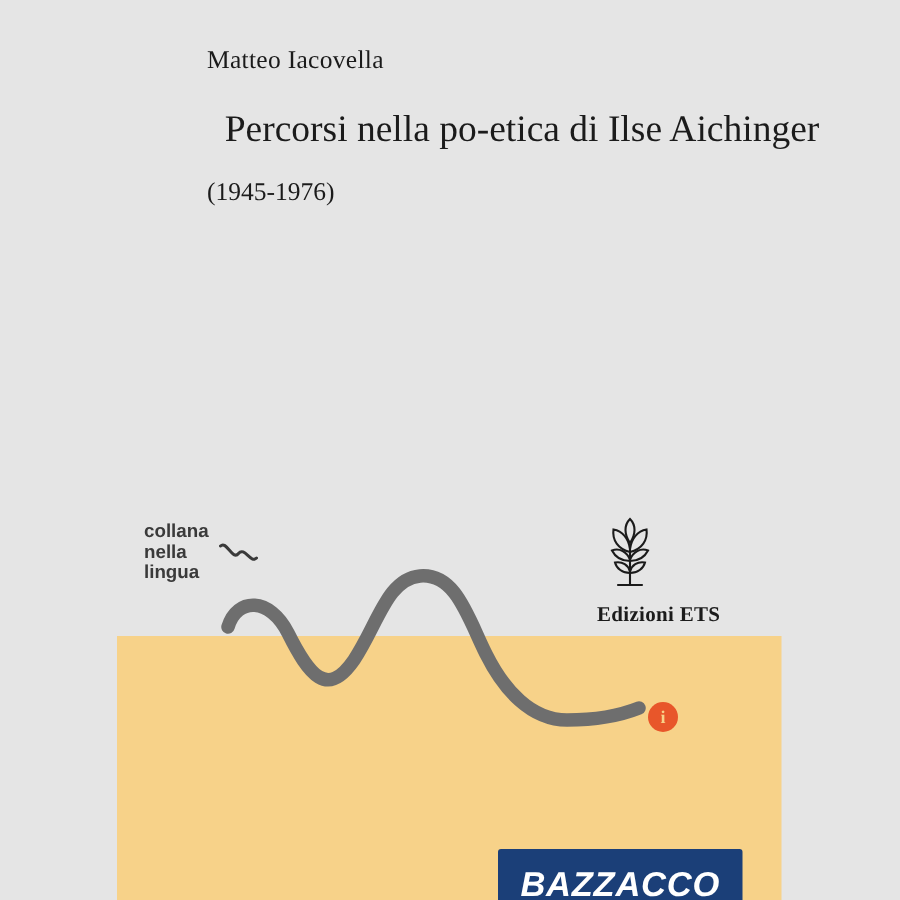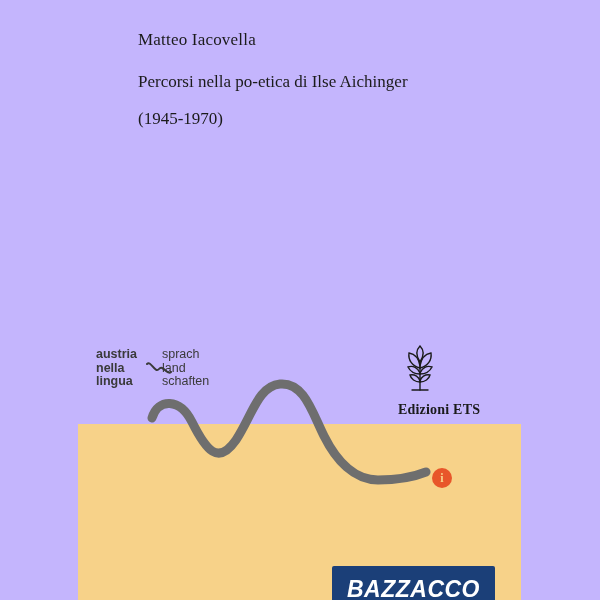--- a/index.html
+++ b/index.html
@@ -10,21 +10,21 @@
     width: 600px;
     height: 600px;
     background: #ffffff;
     font-family: "Liberation Serif", serif;
     overflow: hidden;
   }
   .cover {
     position: relative;
     width: 600px;
     height: 600px;
-    background: #c4b5fd;
+    background: #e5e5e5;
     overflow: hidden;
   }
 
   
   .text-block {
     position: absolute;
     left: 138px;
     top: 30px;
     width: 420px;
   }
@@ -40,24 +40,25 @@
     font-family: "Liberation Serif", serif;
     font-weight: bold;
     font-size: 26px;
     color: #0d0d0d;
     margin: 0 0 14px 0;
     line-height: 1.15;
     letter-spacing: 0.1px;
   }
   .subtitle {
     font-family: "Liberation Serif", serif;
-    font-size: 17px;
+    font-size: 25px;
     color: #1b1b1b;
     margin: 0 0 16px 0;
     line-height: 1.2;
+    text-align: center;
   }
   .years {
     font-family: "Liberation Serif", serif;
     font-size: 17px;
     color: #1b1b1b;
     margin: 0;
     line-height: 1.2;
   }
 
   
@@ -184,45 +185,40 @@
 </head>
 <body>
 
 <div class="cover">
 
   <div class="yellow-band"></div>
 
   <div class="text-block">
     <div class="author">Matteo Iacovella</div>
     <div class="subtitle">Percorsi nella po-etica di Ilse Aichinger</div>
-    <div class="years">(1945-1970)</div>
+    <div class="years">(1945-1976)</div>
   </div>
 
   <div class="wave-wrap">
     <svg width="320" height="130" viewBox="0 0 320 130">
       <path d="M12,48 C18,28 40,28 52,52 C66,80 78,96 96,70 C112,46 118,16 140,14 C164,12 172,42 184,66 C196,90 214,110 238,110 C262,110 276,106 286,102" fill="none" stroke="#6e6e6e" stroke-width="9" stroke-linecap="round"></path>
     </svg>
   </div>
 
   <div class="orange-dot">i</div>
 
   <div class="collana">
     <div class="left">
-      <b>austria</b>
+      <b>collana</b>
       <b>nella</b>
       <b>lingua</b>
     </div>
     <svg class="collana-squiggle" viewBox="0 0 26 22">
       <path d="M1,6 C5,2 9,16 13,11 C17,6 21,18 25,14" fill="none" stroke="#3a3a3a" stroke-width="2" stroke-linecap="round"></path>
     </svg>
-    <div class="right">
-      <span>sprach</span>
-      <span>land</span>
-      <span>schaften</span>
-    </div>
   </div>
 
   <div class="publisher">
     <svg class="publisher-mark" viewBox="0 0 44 48">
       <g fill="none" stroke="#1b1b1b" stroke-width="1.4" stroke-linecap="round">
         <path d="M22,46 L22,22"></path>
         <path d="M22,24 C14,22 10,16 11,9 C17,10 21,15 22,22"></path>
         <path d="M22,24 C30,22 34,16 33,9 C27,10 23,15 22,22"></path>
         <path d="M22,18 C18,12 18,6 22,2 C26,6 26,12 22,18"></path>
         <path d="M22,30 C16,30 12,27 10,23 C15,21 20,24 22,29"></path>

